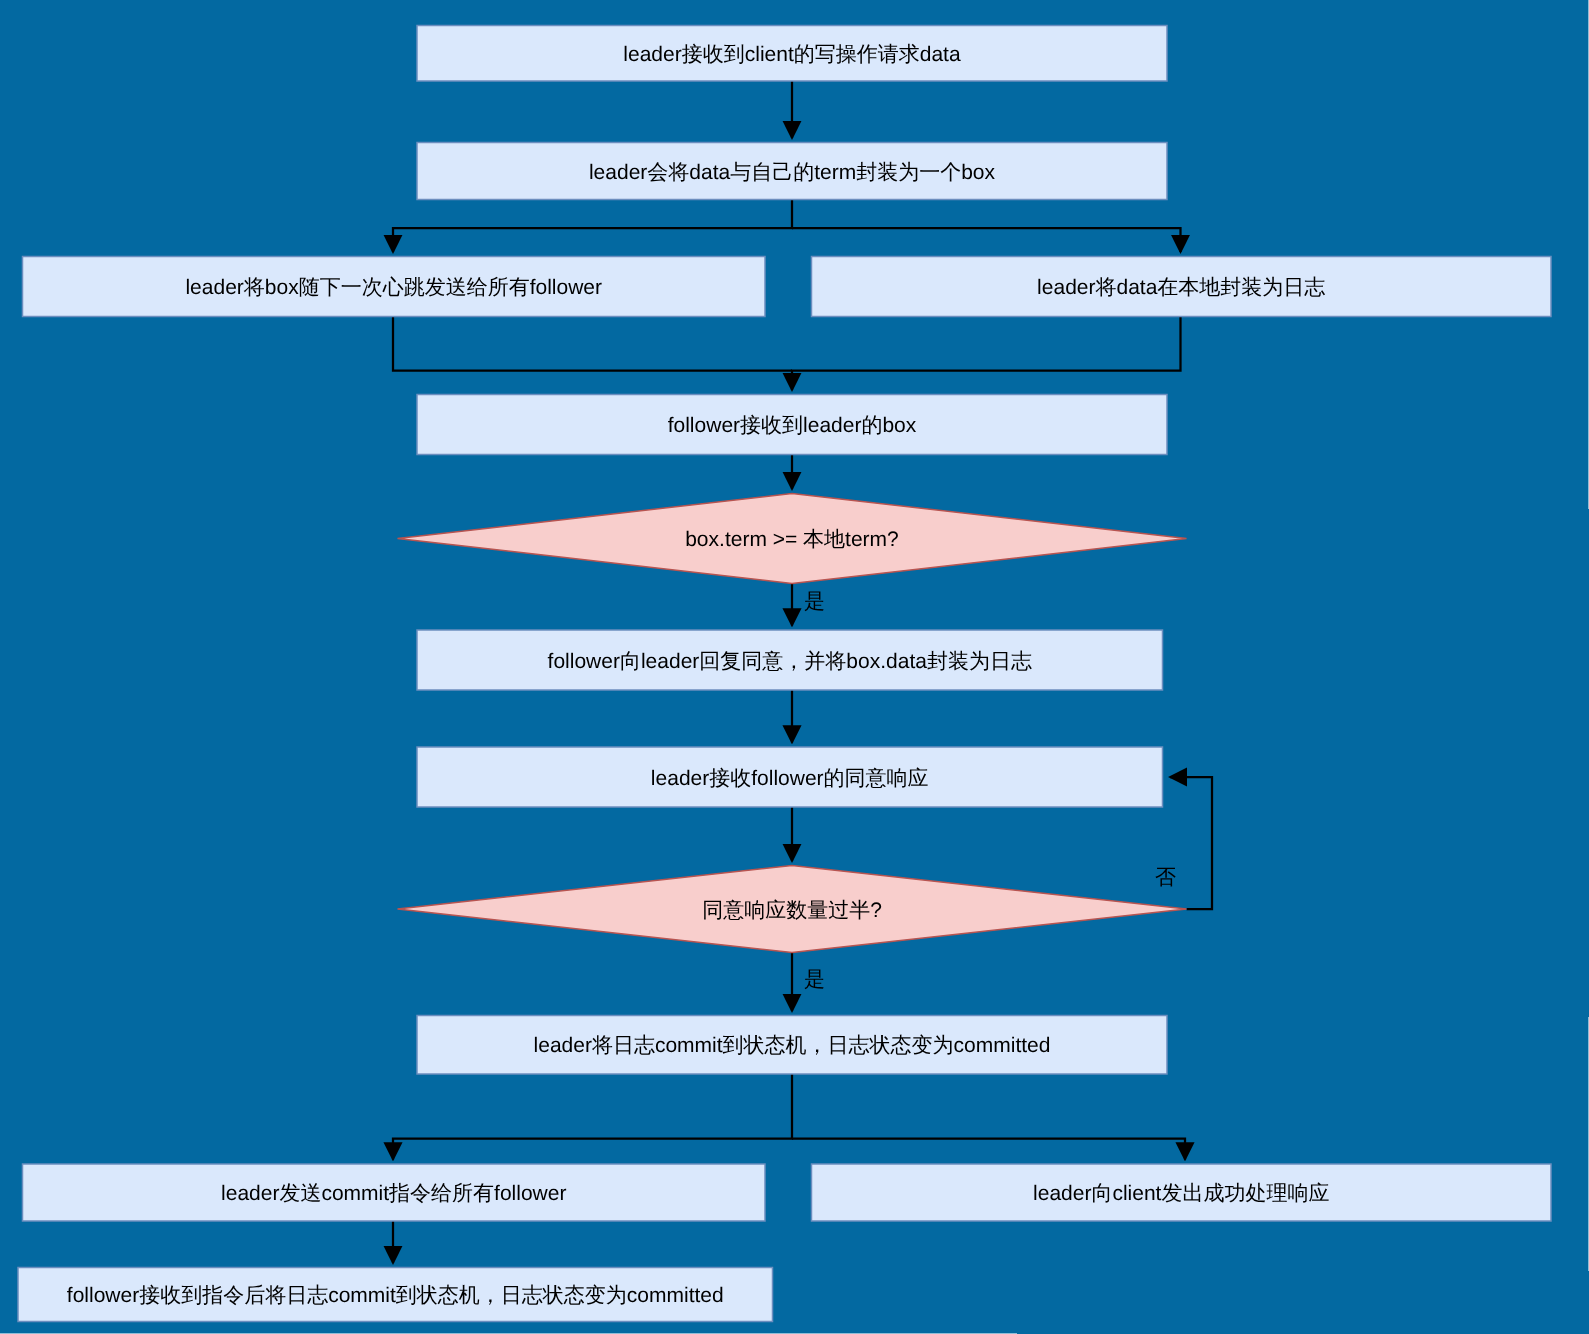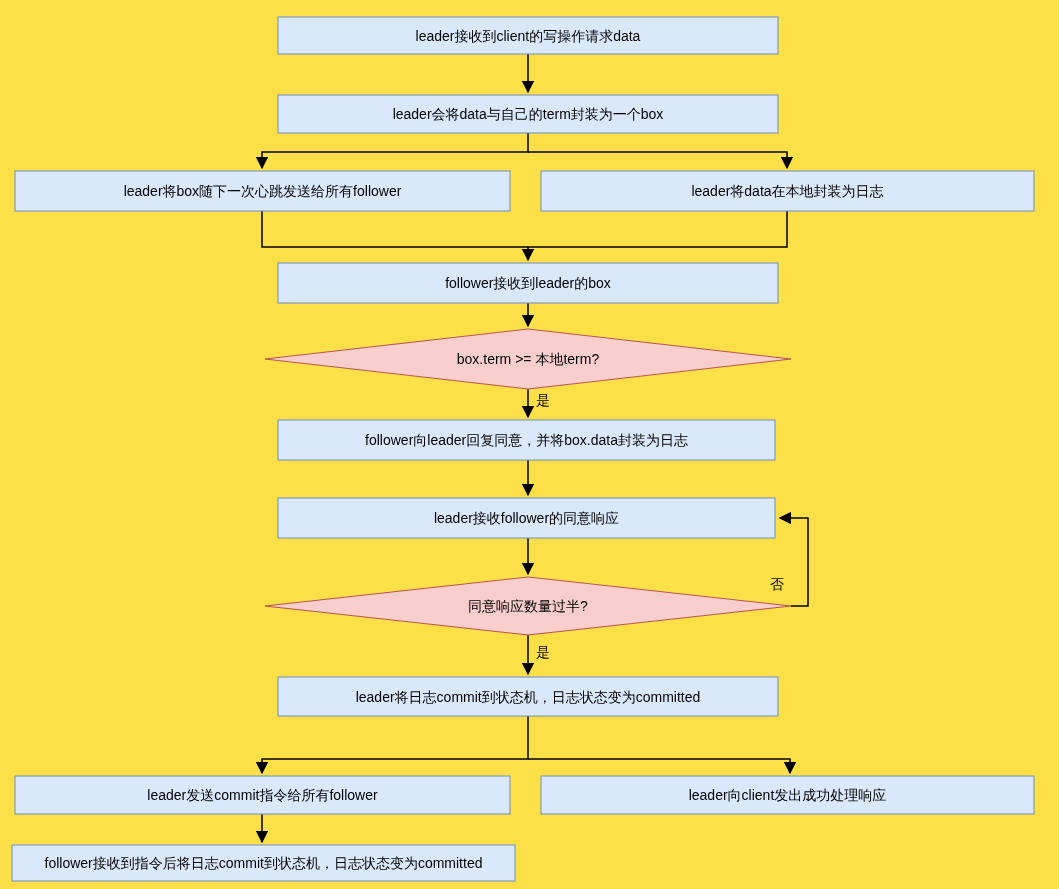--- a/index.html
+++ b/index.html
@@ -4,21 +4,21 @@
 <style>
   html, body {
     margin: 0;
     padding: 0;
     background: #ffffff;
   }
   .canvas {
     position: relative;
     width: 1059px;
     height: 889px;
-    background: #fde047;
+    background: #0369a1;
     overflow: hidden;
   }
   svg {
     display: block;
     font-family: "Liberation Sans", "DejaVu Sans", sans-serif;
   }
   svg text {
     user-select: none;
   }
 </style>

